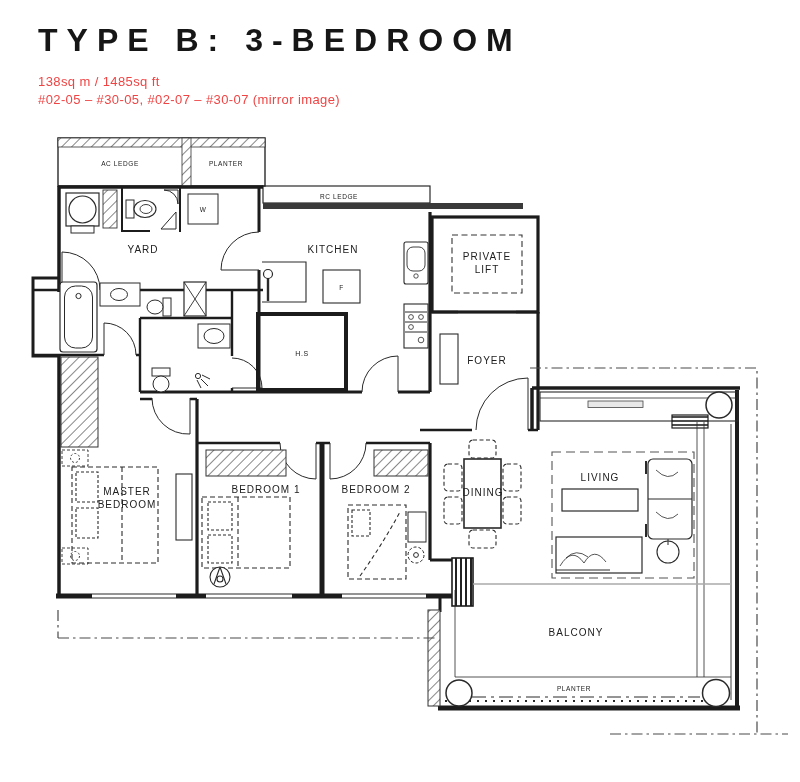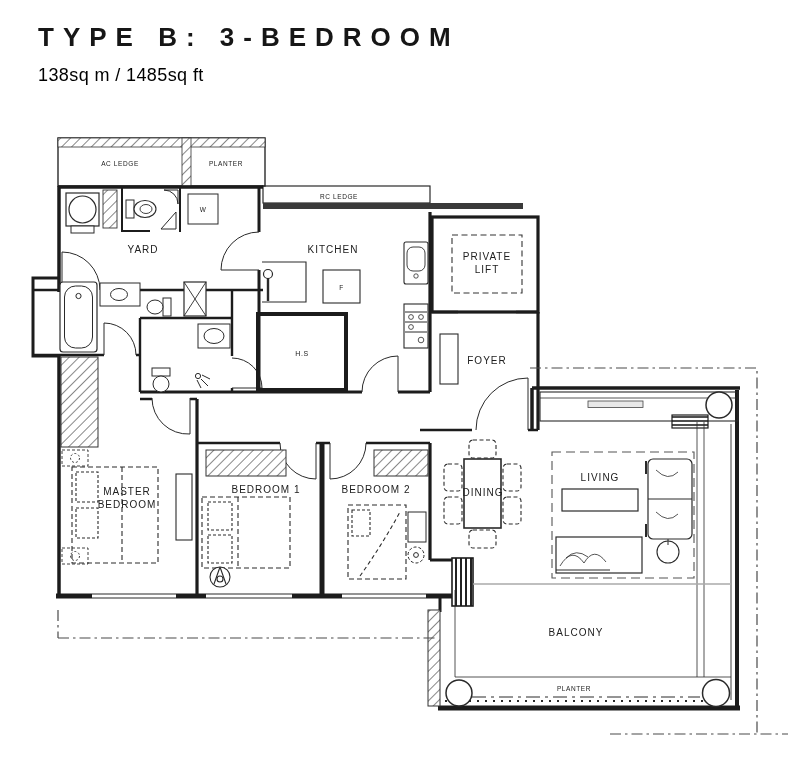--- a/index.html
+++ b/index.html
@@ -2,42 +2,43 @@
 <html><head>
 <meta charset="utf-8">
 <style>
   html,body{margin:0;padding:0;}
   body{
     width:800px;height:782px;background:#ffffff;position:relative;overflow:hidden;
     font-family:"Liberation Sans","DejaVu Sans",sans-serif;color:#1d1d1d;
   }
   .header{position:absolute;left:38px;top:22px;width:720px;}
   .title{
-    font-size:26px;font-weight:bold;letter-spacing:9px;color:#161616;
+    font-size:32px;font-weight:bold;letter-spacing:9px;color:#161616;
     white-space:nowrap;margin:0 0 14px 0;
   }
-  .meta{font-size:18px;letter-spacing:0.4px;line-height:17px;color:#000000;}
+  .meta{font-size:13px;letter-spacing:0.4px;line-height:17px;color:#ef4444;}
   .meta .area{margin-bottom:1px;}
   svg text{font-family:"Liberation Sans","DejaVu Sans",sans-serif;fill:#202020;}
   svg .room-label{font-size:10px;letter-spacing:1px;}
   svg .small-label{font-size:6.5px;letter-spacing:0.6px;}
   svg .tiny-label{font-size:7px;letter-spacing:0.6px;}
   svg{position:absolute;left:0;top:0;}
   .wall{stroke:#1c1c1c;fill:none;}
   .thin{stroke:#2a2a2a;fill:none;}
   .fixture{stroke:#2a2a2a;fill:#ffffff;}
   .dashdot{stroke:#4a4a4a;fill:none;stroke-dasharray:11 4 2.5 4;}
 </style>
 </head>
 <body>
 
 <div class="header">
   <div class="title">TYPE B: 3-BEDROOM</div>
   <div class="meta">
     <div class="area">138sq m / 1485sq ft</div>
+    <div>#02-05 – #30-05, #02-07 – #30-07 (mirror image)</div>
   </div>
 </div>
 
 <svg width="800" height="782" viewBox="0 0 800 782">
   <defs>
     <pattern id="diagHatch" width="7" height="7" patternUnits="userSpaceOnUse" patternTransform="rotate(45)">
       <rect width="7" height="7" fill="#ffffff"></rect>
       <line x1="0" y1="0" x2="0" y2="7" stroke="#555" stroke-width="1.4"></line>
     </pattern>
     <pattern id="vStripe" width="5" height="5" patternUnits="userSpaceOnUse">

